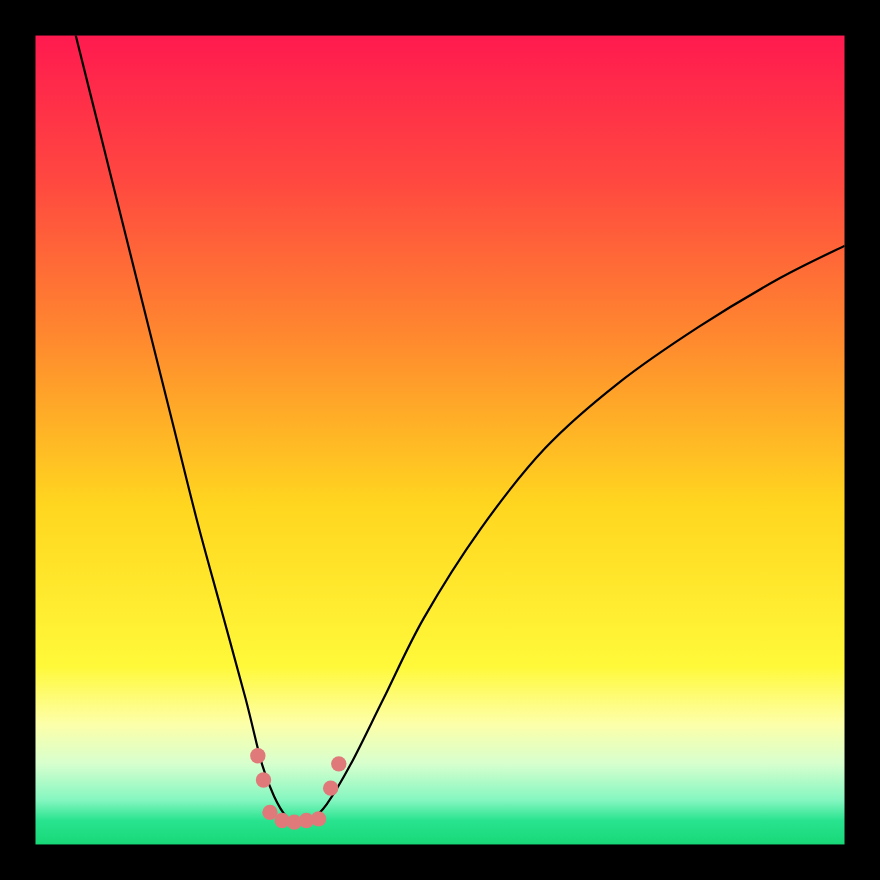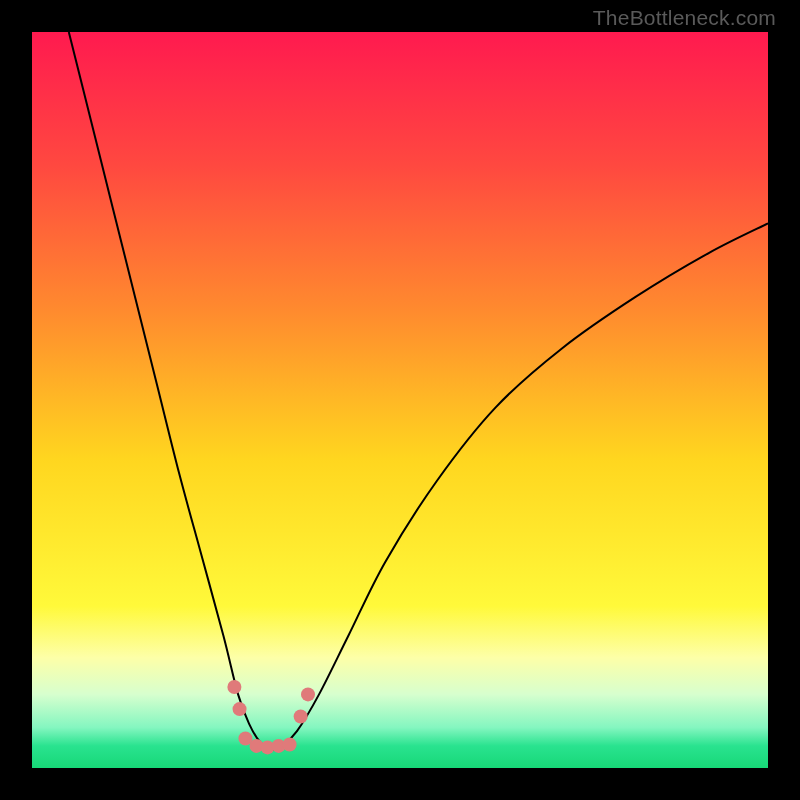--- a/index.html
+++ b/index.html
@@ -38,21 +38,20 @@
   }
   svg {
     display: block;
   }
 </style>
 </head>
 <body>
 
 <div class="stage">
 
-  <a class="watermark-link">TheBottleneck.com</a>
 
   <div class="plot-area">
     <svg id="chart-svg" width="736" height="736" viewBox="0 0 736 736">
       <defs>
         <linearGradient id="bg-grad" x1="0" y1="0" x2="0" y2="1">
             <stop offset="0%" stop-color="#ff1a4f"></stop>
             <stop offset="18%" stop-color="#ff4840"></stop>
             <stop offset="38%" stop-color="#ff8b2e"></stop>
             <stop offset="57.99999999999999%" stop-color="#ffd61f"></stop>
             <stop offset="78%" stop-color="#fff93a"></stop>

